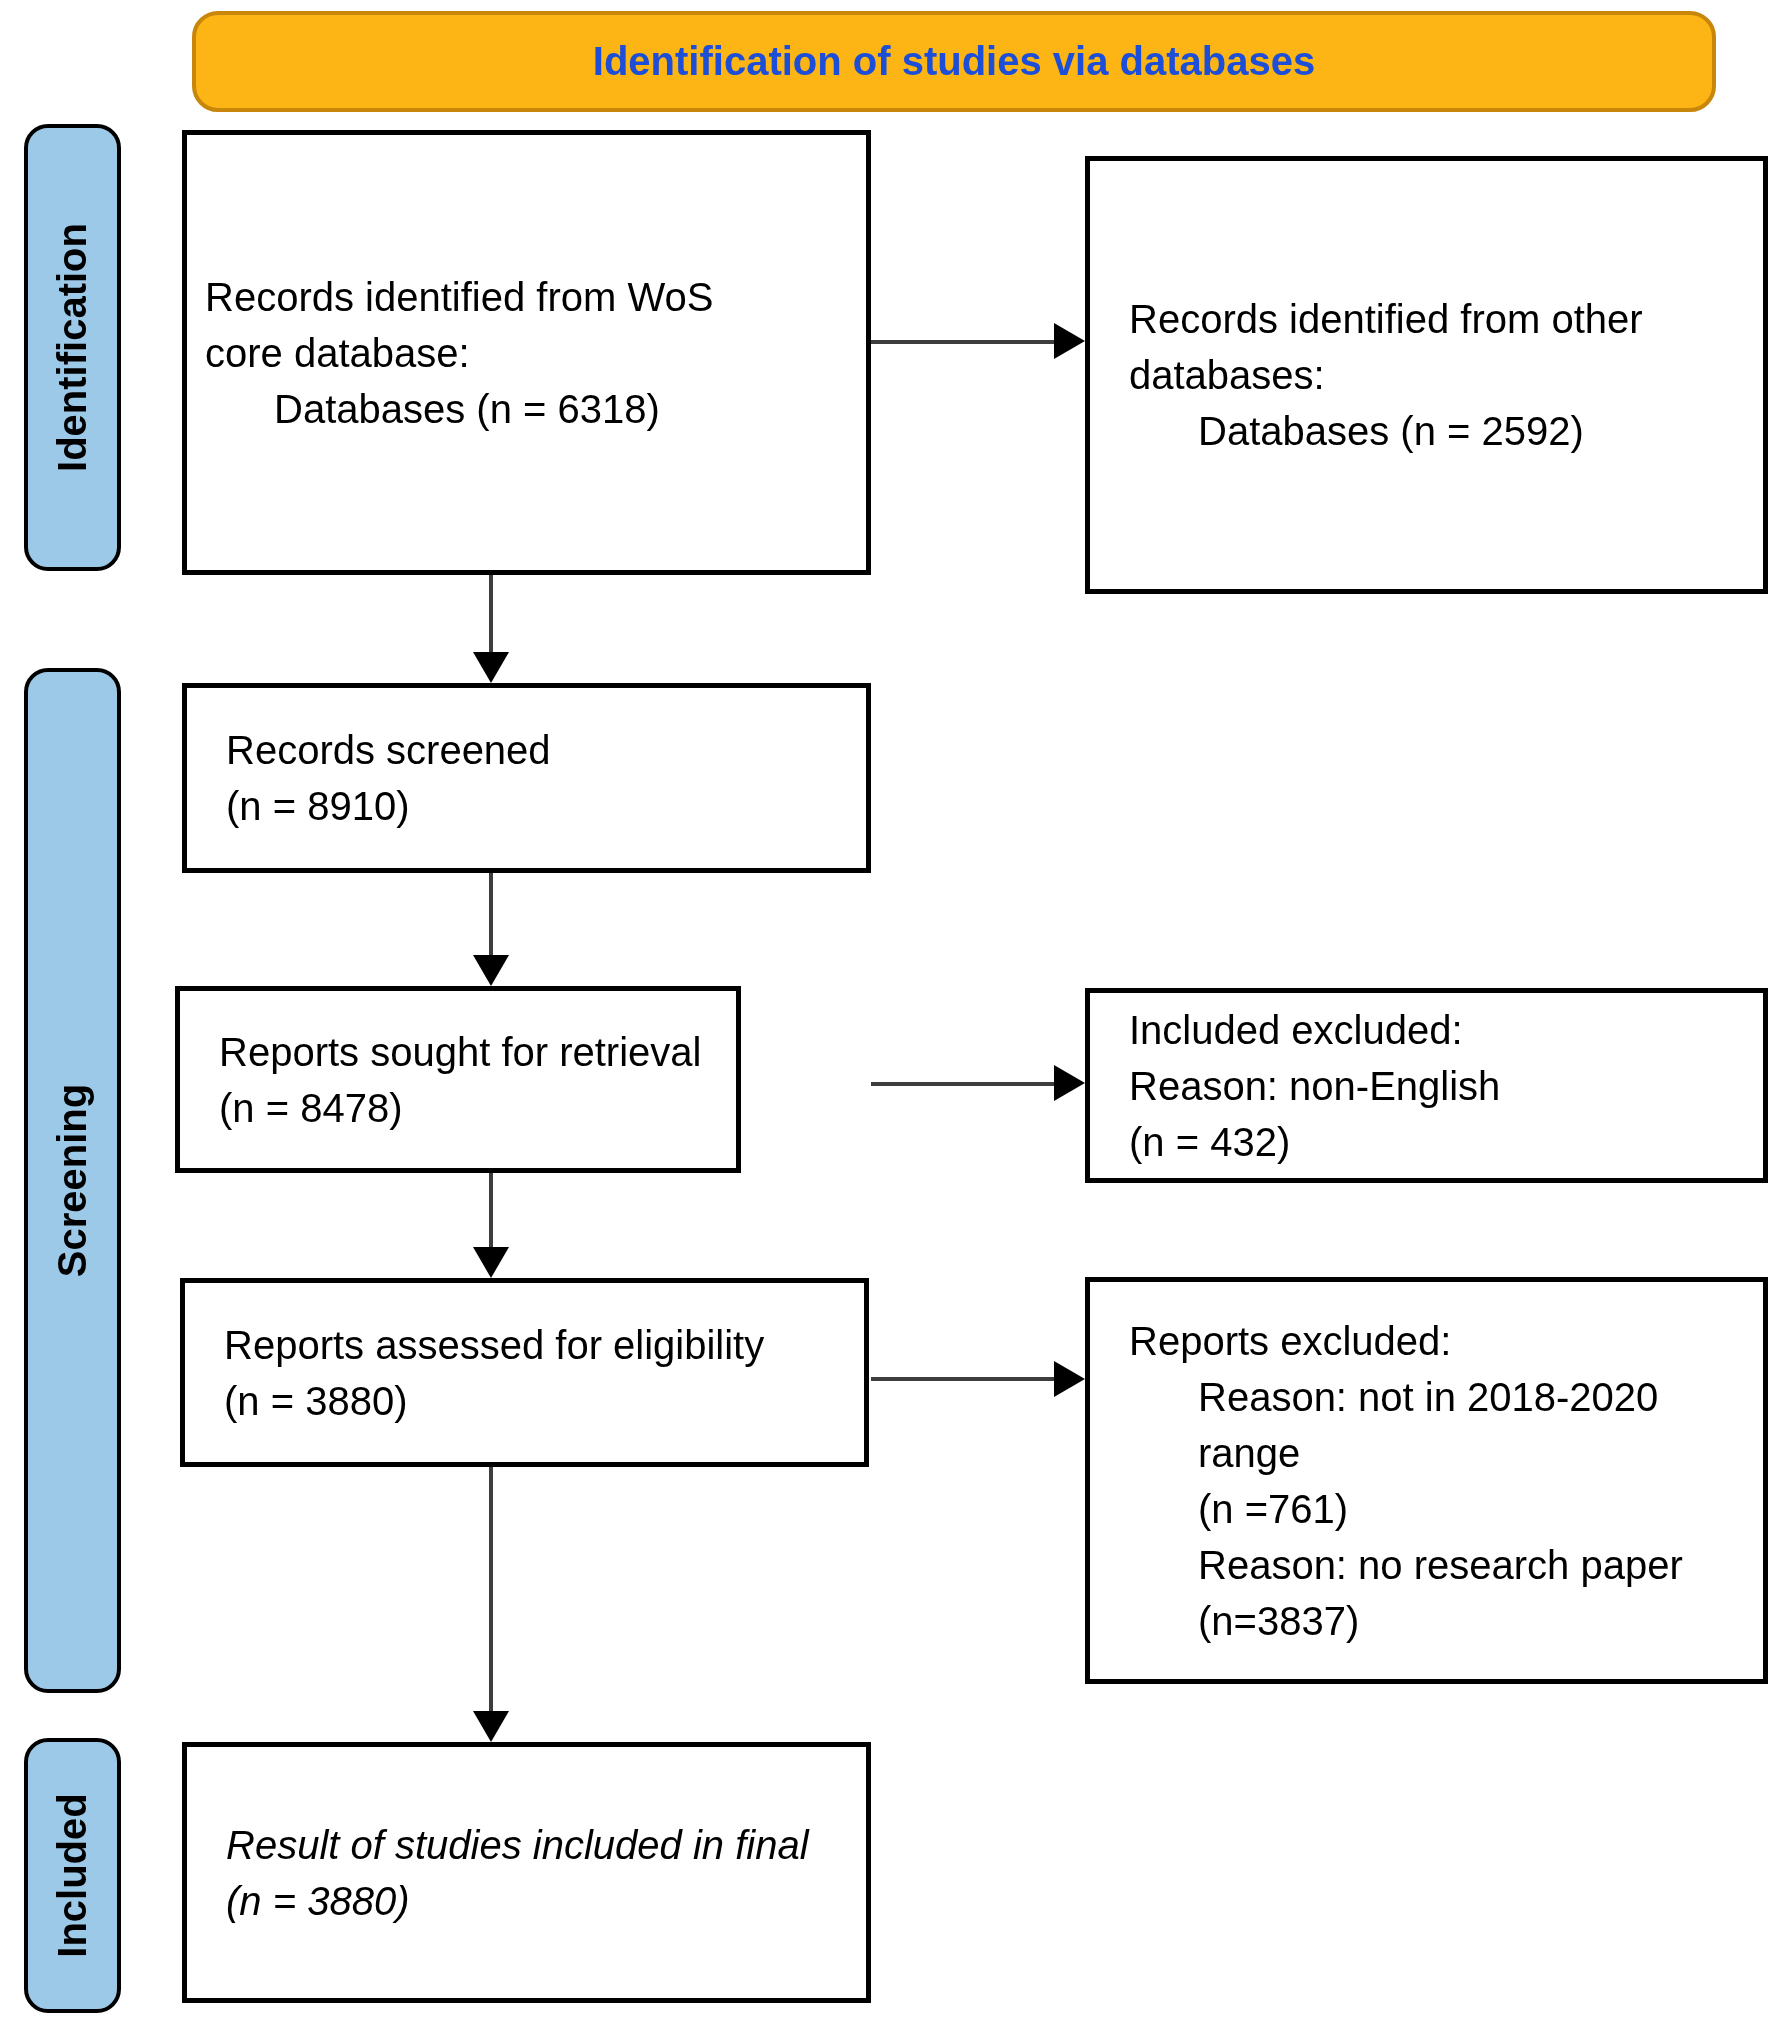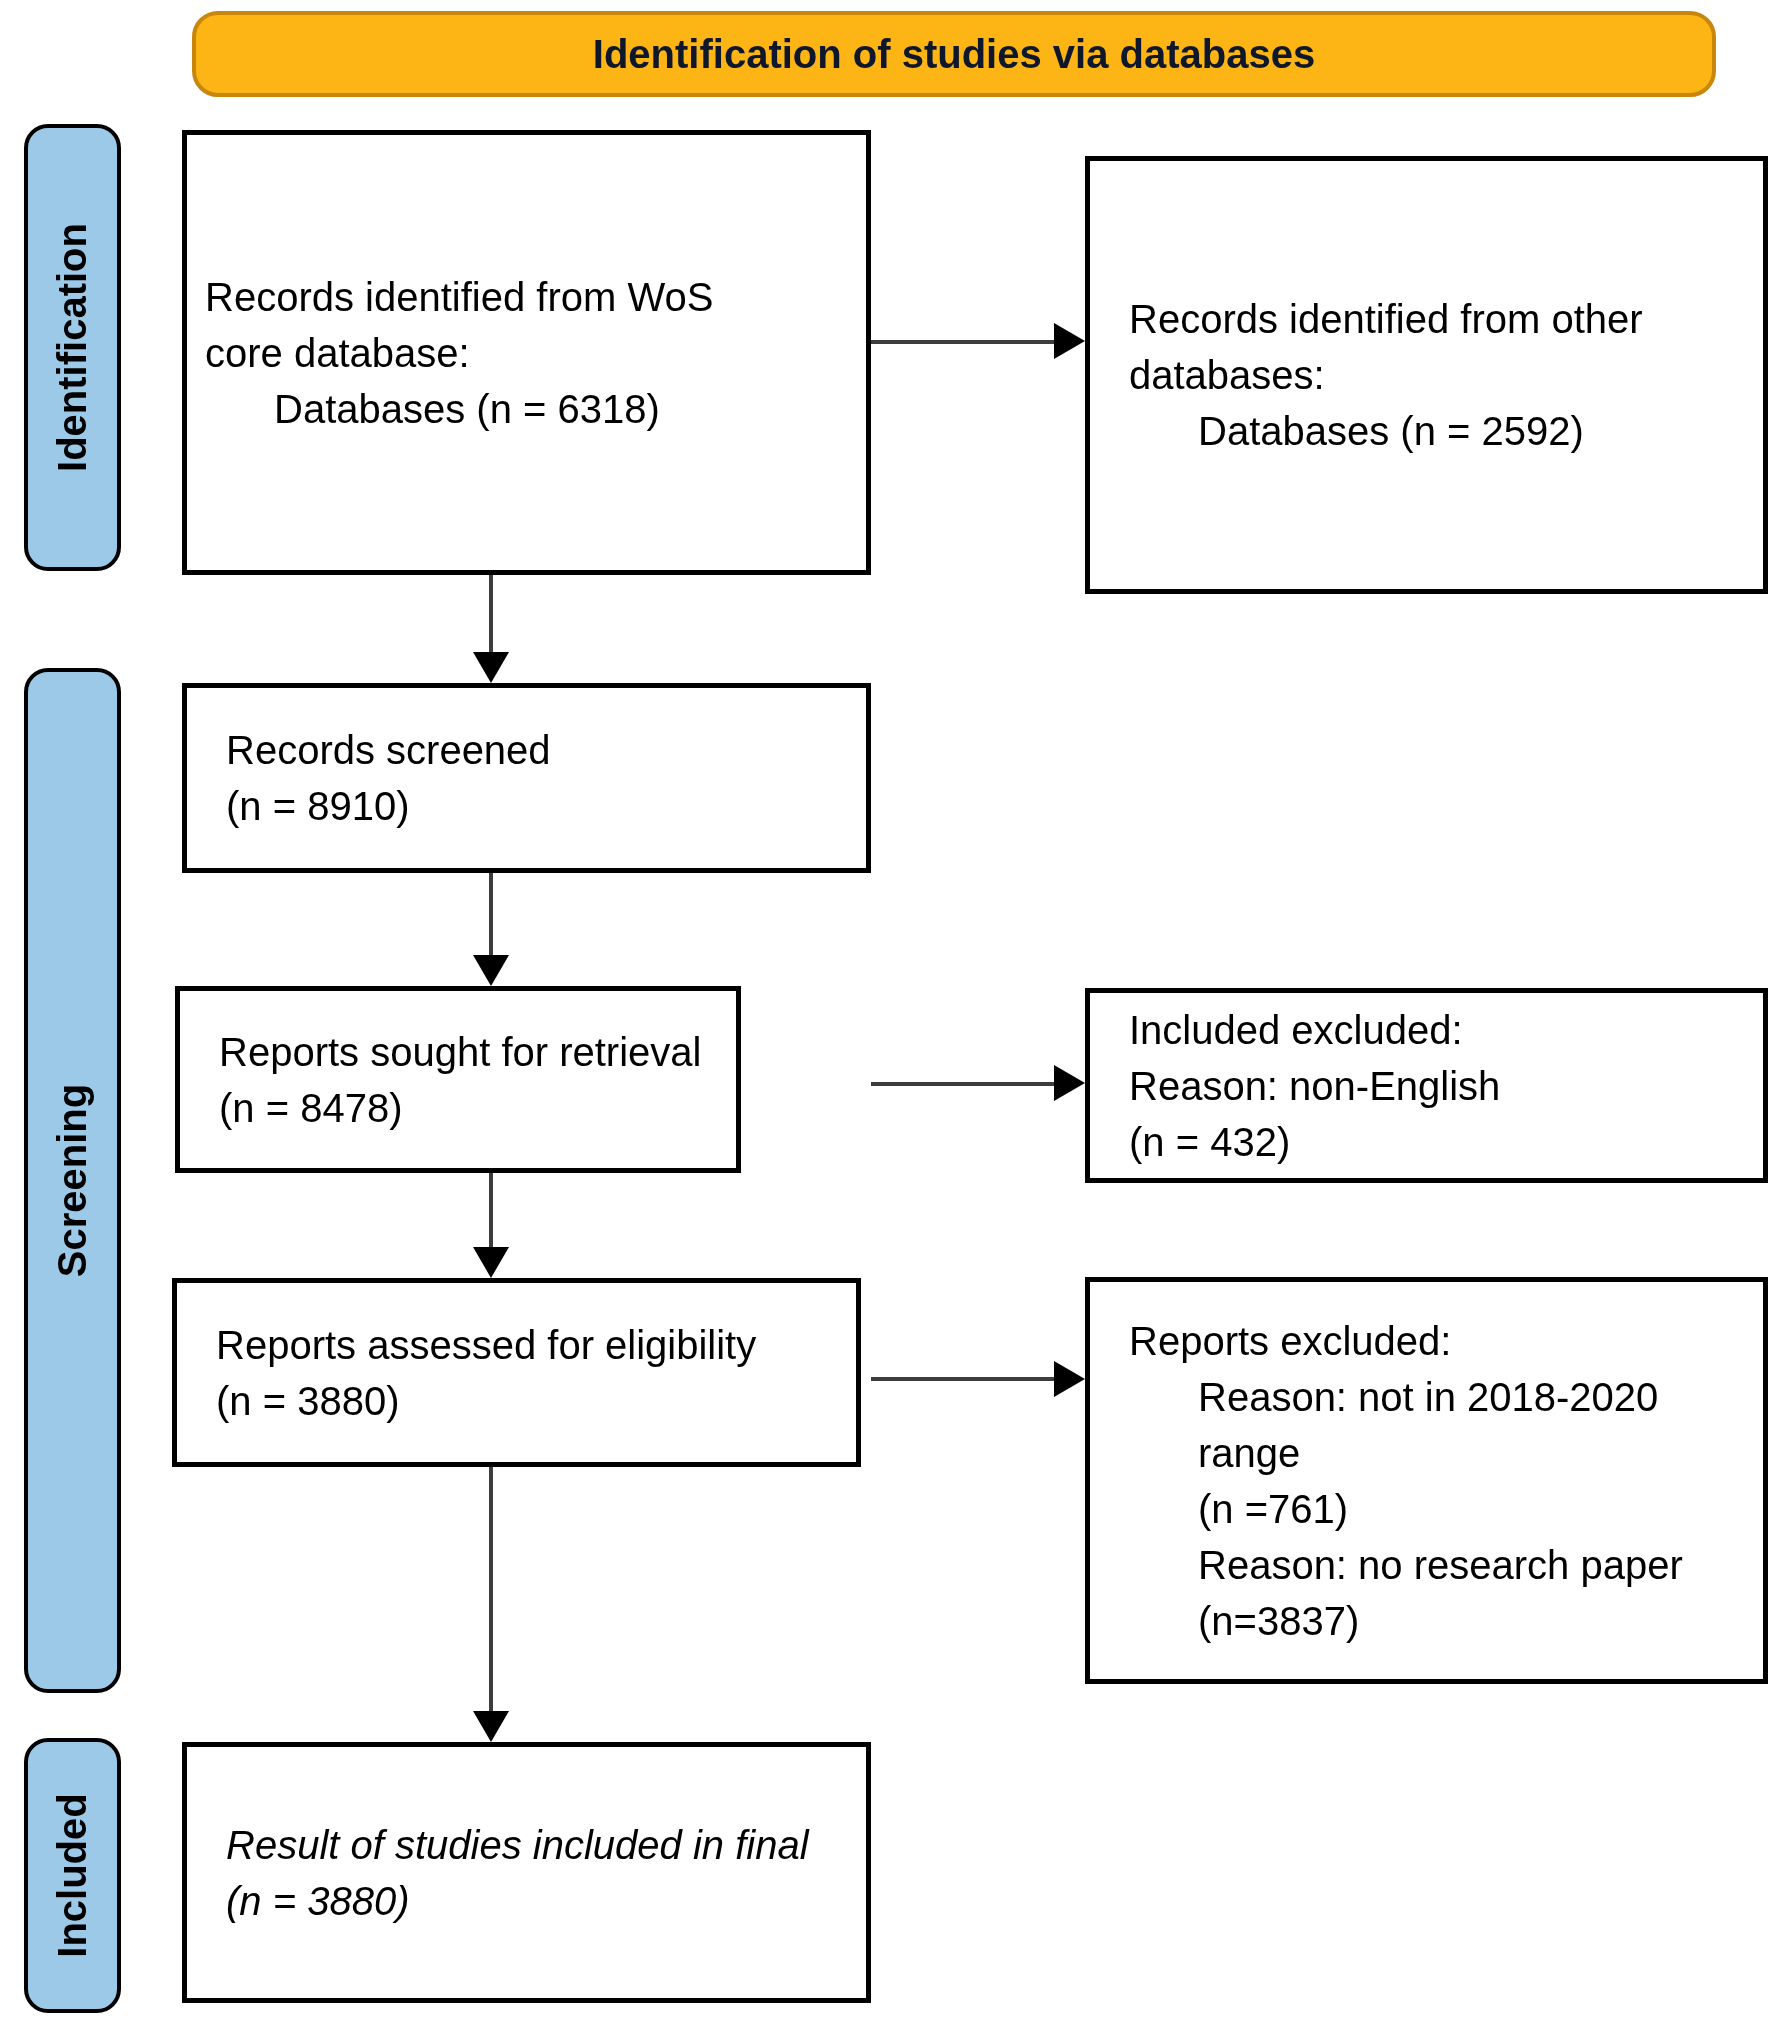--- a/index.html
+++ b/index.html
@@ -1,24 +1,24 @@
 <!DOCTYPE html>
 <html style="font-size:14px"><head>
 <meta charset="utf-8">
 <style>
   html,body{margin:0;padding:0;background:#ffffff;}
   body{font-family:"Liberation Sans","DejaVu Sans",sans-serif;color:#000;}
   #canvas{position:relative;width:1786px;height:2038px;background:#fff;overflow:hidden;}
 
   
   .banner{
-    position:absolute;left:192px;top:11.2px;width:1524px;height:86px;
+    position:absolute;left:192px;top:11.2px;width:1524px;height:101px;
     background:#FCB514;border:4.3px solid #C8860B;border-radius:26px;
     box-sizing:border-box;display:flex;align-items:center;justify-content:center;
-    font-size:40px;font-weight:bold;color:#0f172a;
+    font-size:40px;font-weight:bold;color:#1d4ed8;
   }
 
   
   .stage{
     position:absolute;left:24px;width:97px;
     background:#9DC9E8;border:4.3px solid #000;border-radius:24px;
     box-sizing:border-box;display:flex;align-items:center;justify-content:center;
   }
   .stage span{
     transform:rotate(-90deg);white-space:nowrap;
@@ -35,21 +35,21 @@
     padding:8.6px 17.3px 8.6px 39px;
   }
   .box .line{display:block;font-size:40px;line-height:1.4;color:#000;}
   .box .ind{padding-left:69px;}
 
   #box-wos{left:182px;top:130px;width:689px;height:445px;padding-left:18px;}
   #box-other{left:1085px;top:156px;width:683px;height:438px;}
   #box-screened{left:182px;top:683px;width:689px;height:190px;justify-content:center;}
   #box-sought{left:175px;top:986px;width:566px;height:187px;}
   #box-records-excluded{left:1085px;top:988px;width:683px;height:195px;}
-  #box-assessed{left:172px;top:1278px;width:689px;height:189px;}
+  #box-assessed{left:180px;top:1278px;width:689px;height:189px;}
   #box-reports-excluded{left:1085px;top:1277px;width:683px;height:407px;}
   #box-result{left:182px;top:1742px;width:689px;height:261px;font-style:italic;}
 
   
   .vline{position:absolute;width:3.5px;background:#3d3d3d;}
   .hline{position:absolute;height:3.5px;background:#3d3d3d;}
   .head-down{
     position:absolute;width:0;height:0;
     border-left:18px solid transparent;border-right:18px solid transparent;
     border-top:31px solid #000;

